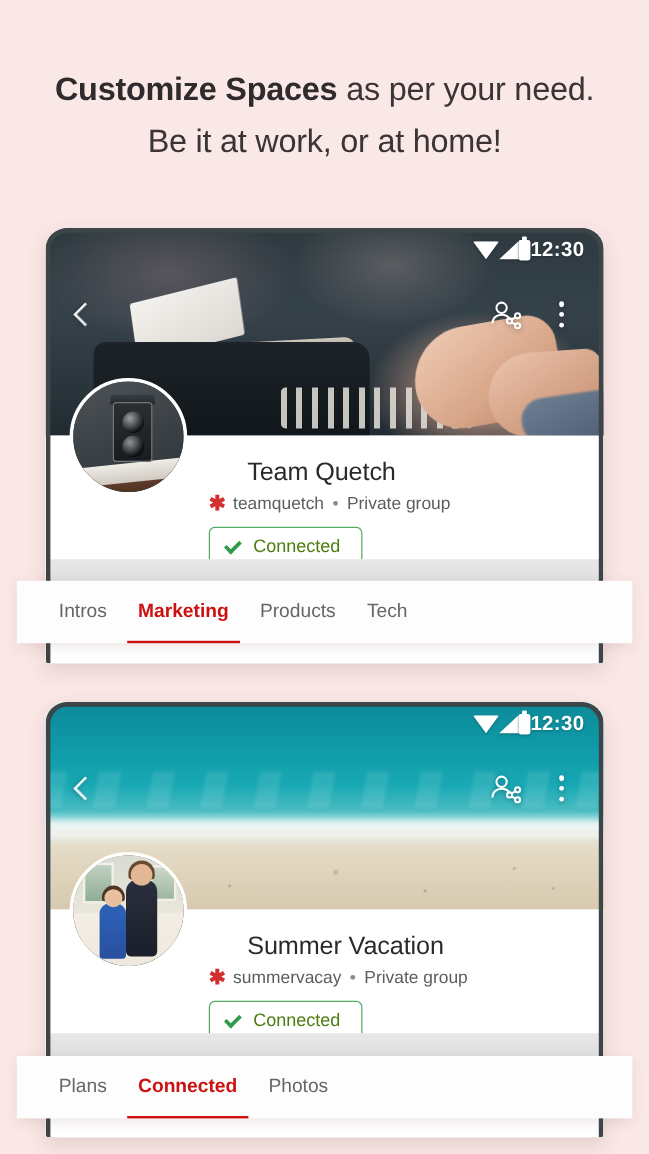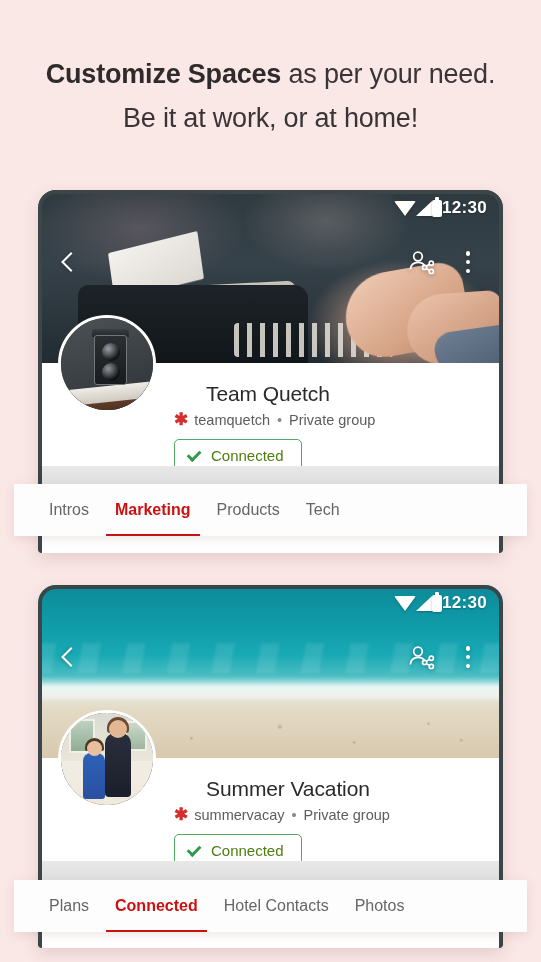--- a/index.html
+++ b/index.html
@@ -617,15 +617,14 @@
       </div>
     </div>
 
     <div class="under-strip"></div>
   </div>
 </div>
 
 <div class="tabbar tabbar-2">
   <div class="tab">Plans</div>
   <div class="tab active">Connected</div>
-  <div class="tab">Hotel Contacts</div>
   <div class="tab">Photos</div>
 </div>
 
 </body></html>

